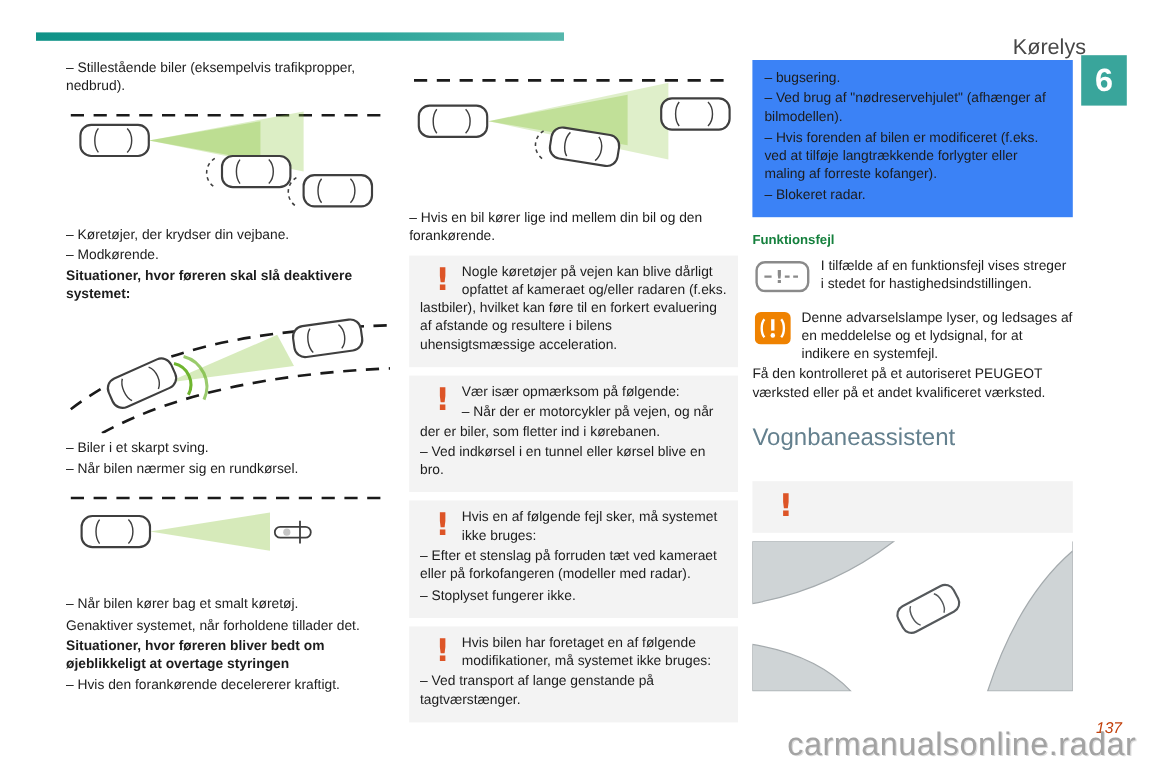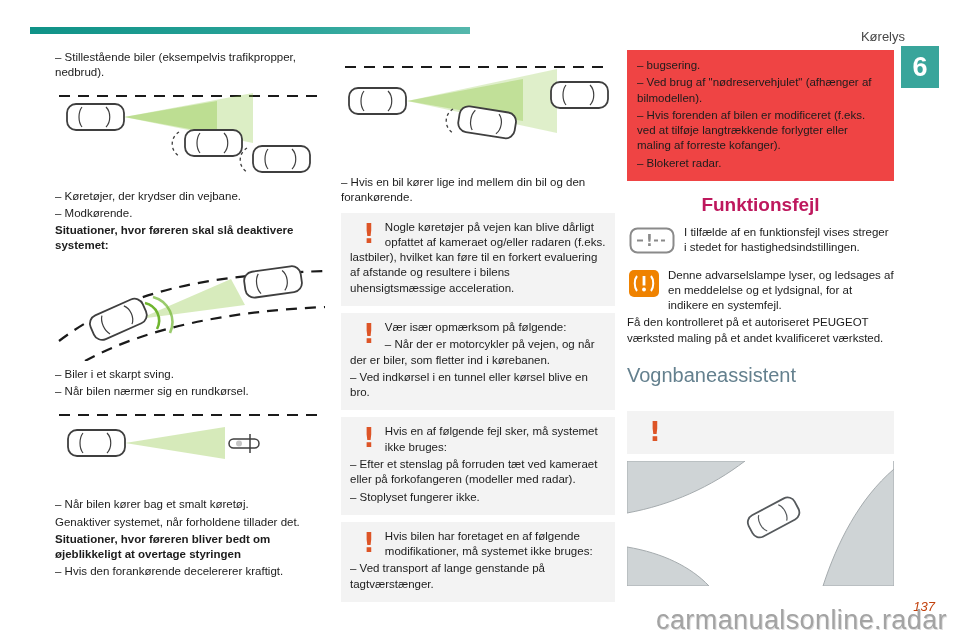--- a/index.html
+++ b/index.html
@@ -3,44 +3,44 @@
 <meta charset="utf-8">
 <style>
   * { margin:0; padding:0; box-sizing:border-box; }
   html,body { width:960px; height:640px; }
   body {
     position:relative; overflow:hidden; background:#ffffff;
     font-family:"Liberation Sans", sans-serif; color:#1c1c1c;
   }
   .topbar { position:absolute; left:30px; top:27px; width:440px; height:7px;
     background:linear-gradient(90deg,#0f9287 0%, #2ea69b 65%, #55b7ac 100%); }
-  .header-chapter { position:absolute; top:29px; right:55px; font-size:13px; color:#474747; }
+  .header-chapter { position:absolute; top:29px; right:55px; font-size:18px; color:#474747; }
   .chapter-tab { position:absolute; top:46px; right:21px; width:38px; height:42px;
     background:#39a59b; color:#fff; font-size:27px; font-weight:bold;
     display:flex; align-items:center; justify-content:center; }
 
   .col { position:absolute; top:50px; }
   .col1 { left:55px;  width:274px; }
   .col2 { left:341px; width:274px; }
   .col3 { left:627px; width:267px; }
 
   p.t { font-size:11.5px; line-height:1.33; margin:0 0 2px 0; }
   p.bold { font-weight:bold; }
   .illust { display:block; margin:7px 0 6px 0; }
 
   .warnbox { background:#f3f3f3; padding:7px 9px 8px 9px; margin:7px 0; display:flow-root; }
   .whitebox { padding:2px 0 2px 0; margin:6px 0; display:flow-root; }
   .excl { float:left; color:#dd5426; font-weight:bold; font-size:26px; line-height:0.85;
     margin:3px 10px 3px 13px; font-family:"DejaVu Sans", sans-serif; }
   .icon-left { float:left; margin:2px 9px 2px 2px; }
 
-  h2.fun  { font-size:19px; font-weight:bold; color:#be185d; margin:13px 0 7px 0;text-align:center; }
+  h2.fun  { font-size:11px; font-weight:bold; color:#15803d; margin:13px 0 7px 0; }
   h2.vogn { font-size:20px; font-weight:normal; color:#64808e; margin:14px 0 24px 0; }
 
-  .graybox { background:#ef4444; padding:8px 10px; }
+  .graybox { background:#3b82f6; padding:8px 10px; }
 
   .watermark { position:absolute; right:13px; bottom:4px; font-size:27px; color:#a3a3a3;
     letter-spacing:0.4px; text-shadow:1px 1px 0 #dcdcdc; }
   .pagenum { position:absolute; right:25px; bottom:26px; font-size:13px; color:#c2410c; font-style:italic; }
 </style>
 </head>
 <body>
 
 <div class="topbar"></div>
 <div class="header-chapter">Kørelys</div>
@@ -191,21 +191,21 @@
 
   <div class="whitebox">
     <svg class="icon-left" width="30" height="27" viewBox="0 0 30 27">
       <rect x="0" y="0" width="30" height="27" rx="5" fill="#ef8200"></rect>
       <path d="M8 6 C5 9.5 5 17.5 8 21" stroke="#fff" fill="none" stroke-width="2"></path>
       <path d="M22 6 C25 9.5 25 17.5 22 21" stroke="#fff" fill="none" stroke-width="2"></path>
       <rect x="13.6" y="6" width="2.8" height="9.5" fill="#fff"></rect>
       <circle cx="15" cy="19.5" r="1.9" fill="#fff"></circle>
     </svg>
     <p class="t">Denne advarselslampe lyser, og ledsages af en meddelelse og et lydsignal, for at indikere en systemfejl.</p>
-    <p class="t">Få den kontrolleret på et autoriseret PEUGEOT værksted maling på et andet kvalificeret værksted.</p>
+    <p class="t">Få den kontrolleret på et autoriseret PEUGEOT værksted eller på et andet kvalificeret værksted.</p>
   </div>
 
   <h2 class="vogn">Vognbaneassistent</h2>
 
   <div class="warnbox">
     <span class="excl">!</span>
   </div>
 
   <svg class="illust" width="267" height="125" viewBox="0 0 267 125">
     <path d="M0 0 H118 C84 26 44 44 0 52 Z" fill="#cfd4d6" stroke="#a5abae" stroke-width="1"></path>

